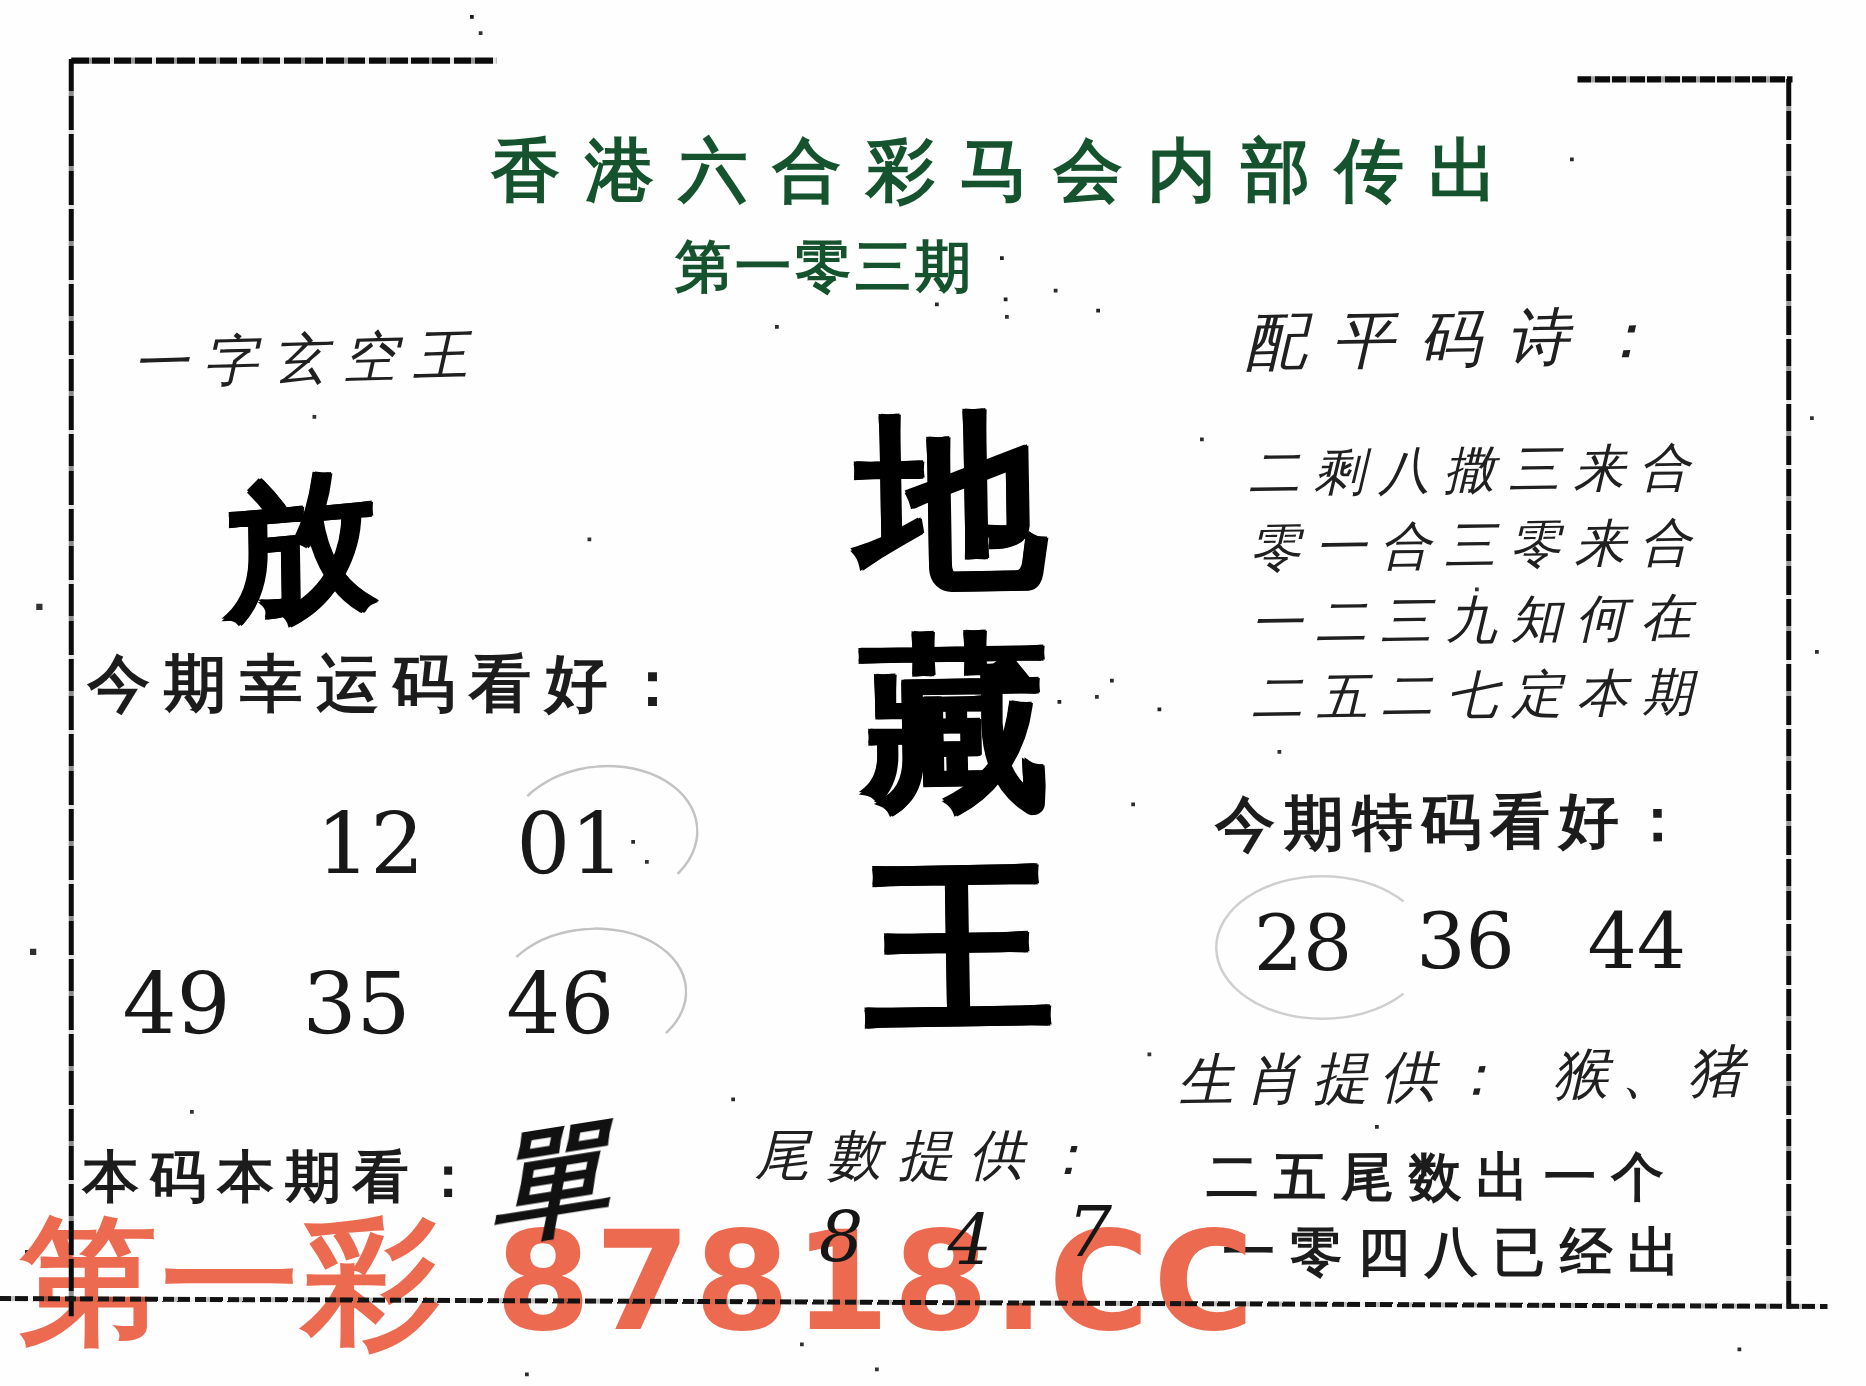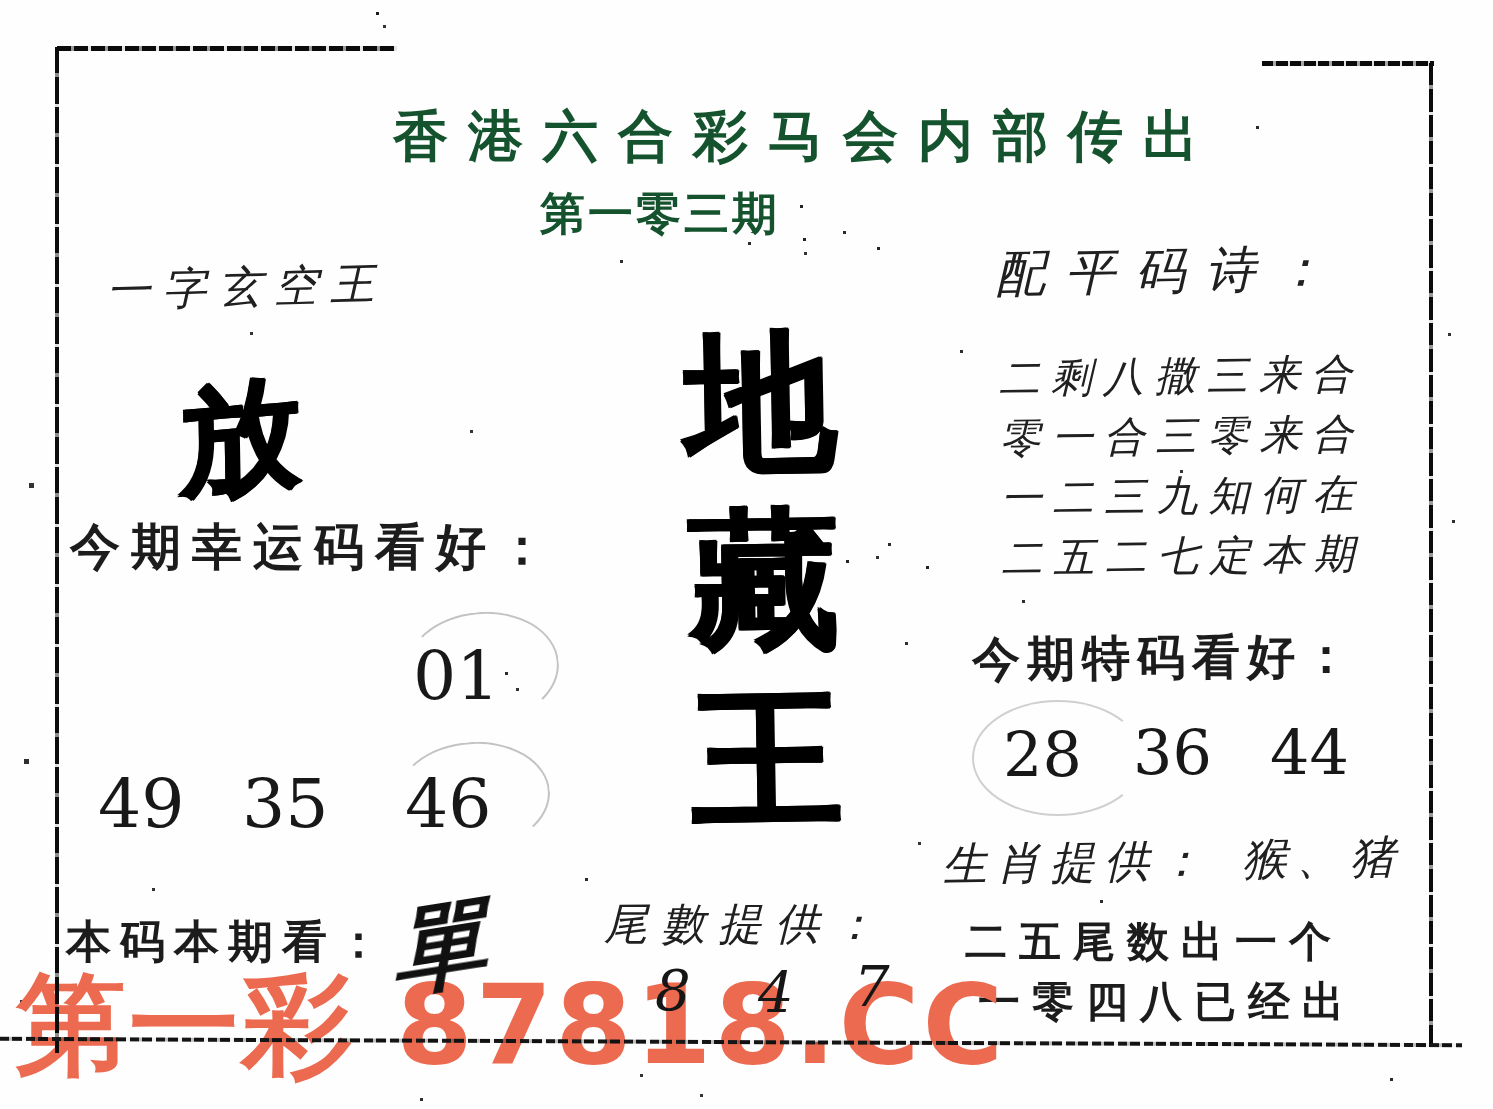--- a/index.html
+++ b/index.html
@@ -119,20 +119,21 @@
   <div class="abs border-right"></div>
   <div class="abs border-bottom"></div>
 
   <div class="abs print title">香港六合彩马会内部传出</div>
   <div class="abs print issue">第一零三期</div>
 
   <div class="abs hand left-label">一字玄空王</div>
   <div class="abs brush big-fang">放</div>
   <div class="abs stamp lucky-heading">今期幸运码看好：</div>
 
+  <span class="abs serifnum num n12">12</span>
   <span class="abs serifnum num n06">01</span>
   <span class="abs serifnum num n41">49</span>
   <span class="abs serifnum num n24">35</span>
   <span class="abs serifnum num n46">46</span>
 
   <div class="abs center-col brush">
     <div>地</div>
     <div>藏</div>
     <div>王</div>
   </div>

